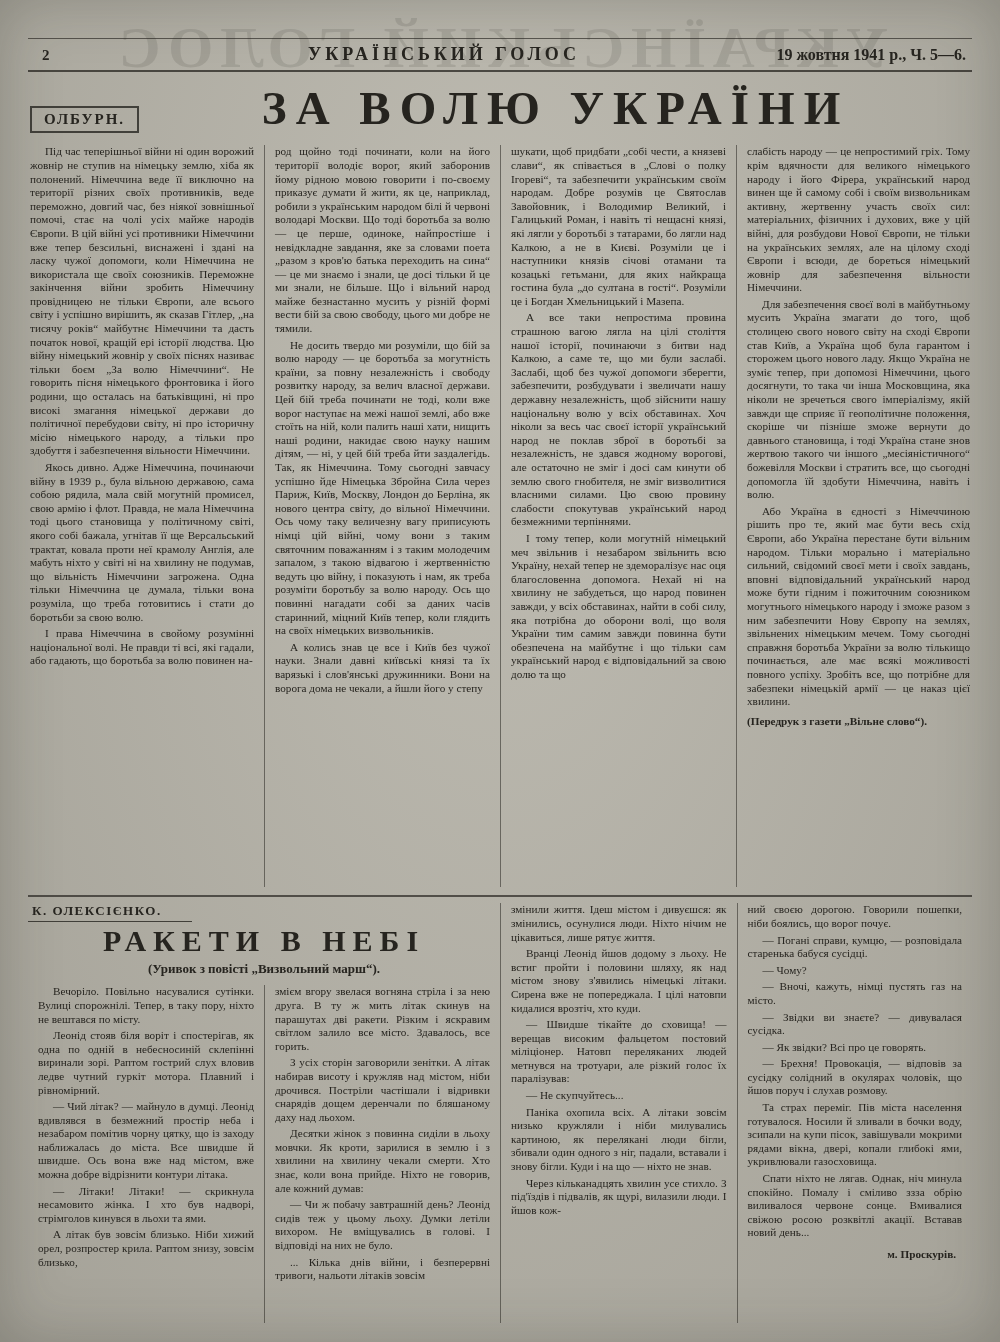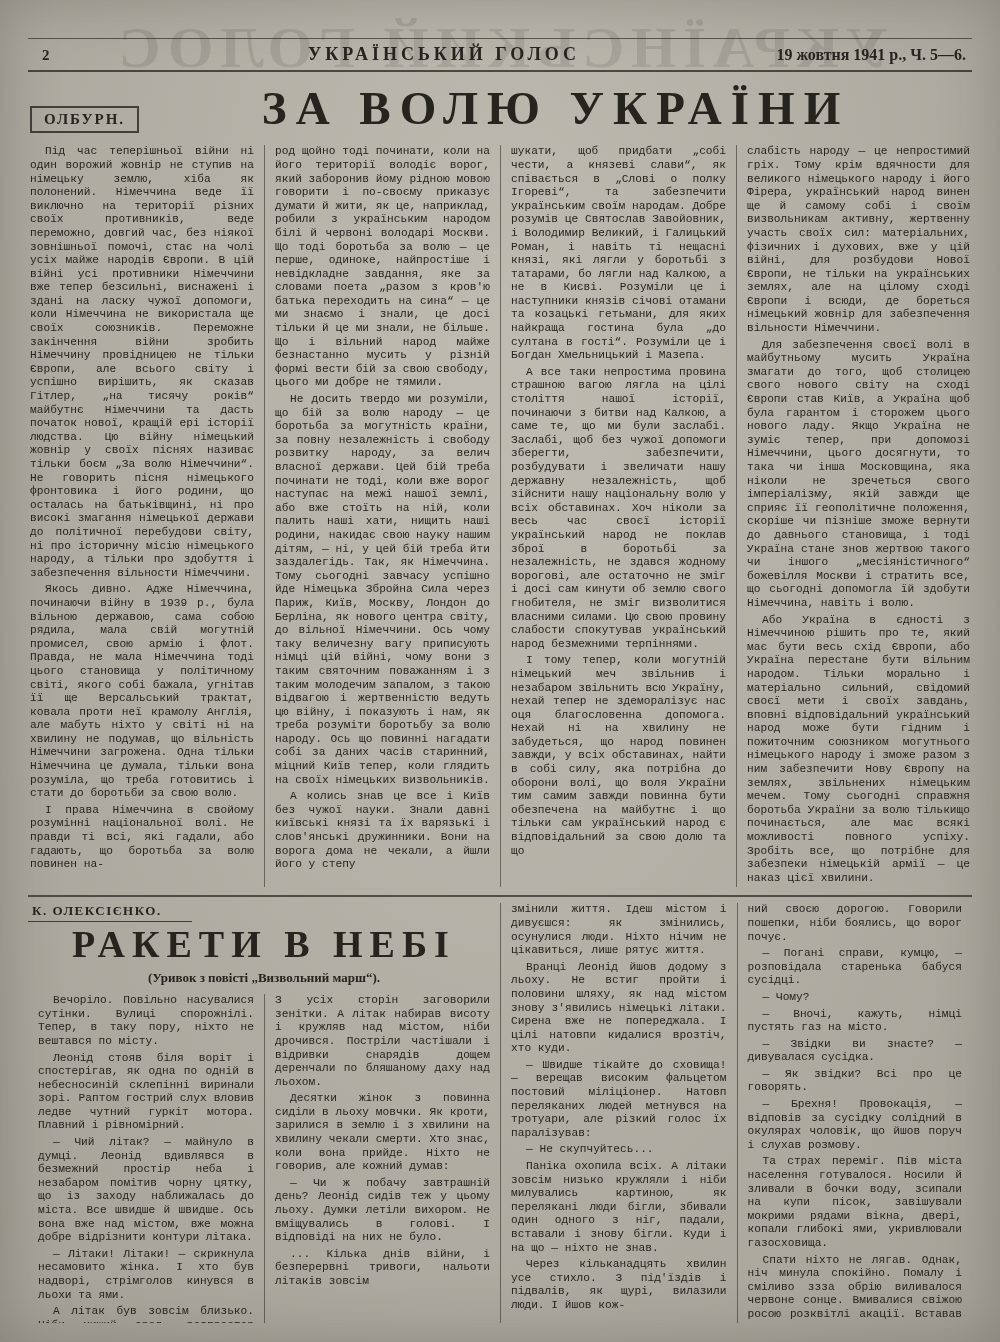--- a/index.html
+++ b/index.html
@@ -49,21 +49,21 @@
   .a1-title{
     flex:1;margin:0;text-align:center;
     font-size:47px;font-weight:bold;letter-spacing:9px;
     line-height:1.05;
   }
 
   .cols4{
     display:grid;grid-template-columns:repeat(4,1fr);
     margin-top:12px;height:742px;overflow:hidden;
   }
-  .col{padding:0 10px;overflow:hidden;font-family:Liberation Mono, monospace;}
+  .col{padding:0 10px;overflow:hidden;}
   .cols4 .col:first-child{padding-left:2px;}
   .cols4 .col:last-child{padding-right:2px;}
   .col + .col{border-left:1px solid rgba(40,38,33,0.55);}
 
   .bodytext p, .col p{
     margin:0 0 3px 0;
     font-size:11.2px;line-height:13.6px;
     text-align:justify;text-indent:15px;
   }
   .col.cont .paras p:first-child{text-indent:0;}
@@ -75,21 +75,21 @@
   .article2{display:flex;height:420px;overflow:hidden;}
   .a2-left{width:50%;display:flex;flex-direction:column;box-sizing:border-box;}
   .a2-byline{
     display:inline-block;align-self:flex-start;
     font-weight:bold;font-size:13px;letter-spacing:1.5px;
     border-bottom:1.5px solid rgba(38,36,31,0.8);
     padding:0 30px 2px 4px;margin-bottom:2px;text-align:right;
   }
   .a2-title{
     margin:0;text-align:center;
-    font-size:38px;font-weight:bold;letter-spacing:7px;line-height:1.1;
+    font-size:30px;font-weight:bold;letter-spacing:7px;line-height:1.1;
   }
   .a2-subtitle{text-align:center;font-weight:bold;font-size:13px;margin:4px 0 8px 0;}
   .cols2{flex:1;display:grid;grid-template-columns:1fr 1fr;overflow:hidden;}
   .a2-right{
     width:50%;box-sizing:border-box;
     border-left:1px solid rgba(40,38,33,0.55);
     display:grid;grid-template-columns:1fr 1fr;overflow:hidden;
   }
 </style>
 </head>
@@ -155,20 +155,21 @@
           <div class="paras">
               <p>Вечоріло. Повільно насувалися сутінки. Вулиці спорожнілі. Тепер, в таку пору, ніхто не вештався по місту.</p>
               <p>Леонід стояв біля воріт і спостерігав, як одна по одній в небесносиній склепінні виринали зорі. Раптом гострий слух вловив ледве чутний гуркіт мотора. Плавний і рівномірний.</p>
               <p>— Чий літак? — майнуло в думці. Леонід вдивлявся в безмежний простір неба і незабаром помітив чорну цятку, що із заходу наближалась до міста. Все швидше й швидше. Ось вона вже над містом, вже можна добре відрізнити контури літака.</p>
               <p>— Літаки! Літаки! — скрикнула несамовито жінка. І хто був надворі, стрімголов кинувся в льохи та ями.</p>
               <p>А літак був зовсім близько. Ніби хижий орел, розпростер крила. Раптом знизу, зовсім близько,</p>
             </div>
         </div>
         <div class="col cont">
           <div class="paras">
+              <p>змієм вгору звелася вогняна стріла і за нею друга. В ту ж мить літак скинув на парашутах дві ракети. Різким і яскравим світлом залило все місто. Здавалось, все горить.</p>
               <p>З усіх сторін заговорили зенітки. А літак набирав висоту і кружляв над містом, ніби дрочився. Постріли частішали і відривки снарядів дощем деренчали по бляшаному даху над льохом.</p>
               <p>Десятки жінок з повинна сиділи в льоху мовчки. Як кроти, зарилися в землю і з хвилини на хвилину чекали смерти. Хто знає, коли вона прийде. Ніхто не говорив, але кожний думав:</p>
               <p>— Чи ж побачу завтрашній день? Леонід сидів теж у цьому льоху. Думки летіли вихором. Не вміщувались в голові. І відповіді на них не було.</p>
               <p>... Кілька днів війни, і безперервні тривоги, нальоти літаків зовсім</p>
             </div>
         </div>
       </div>
     </div>
     <div class="a2-right">
       <div class="col cont">

